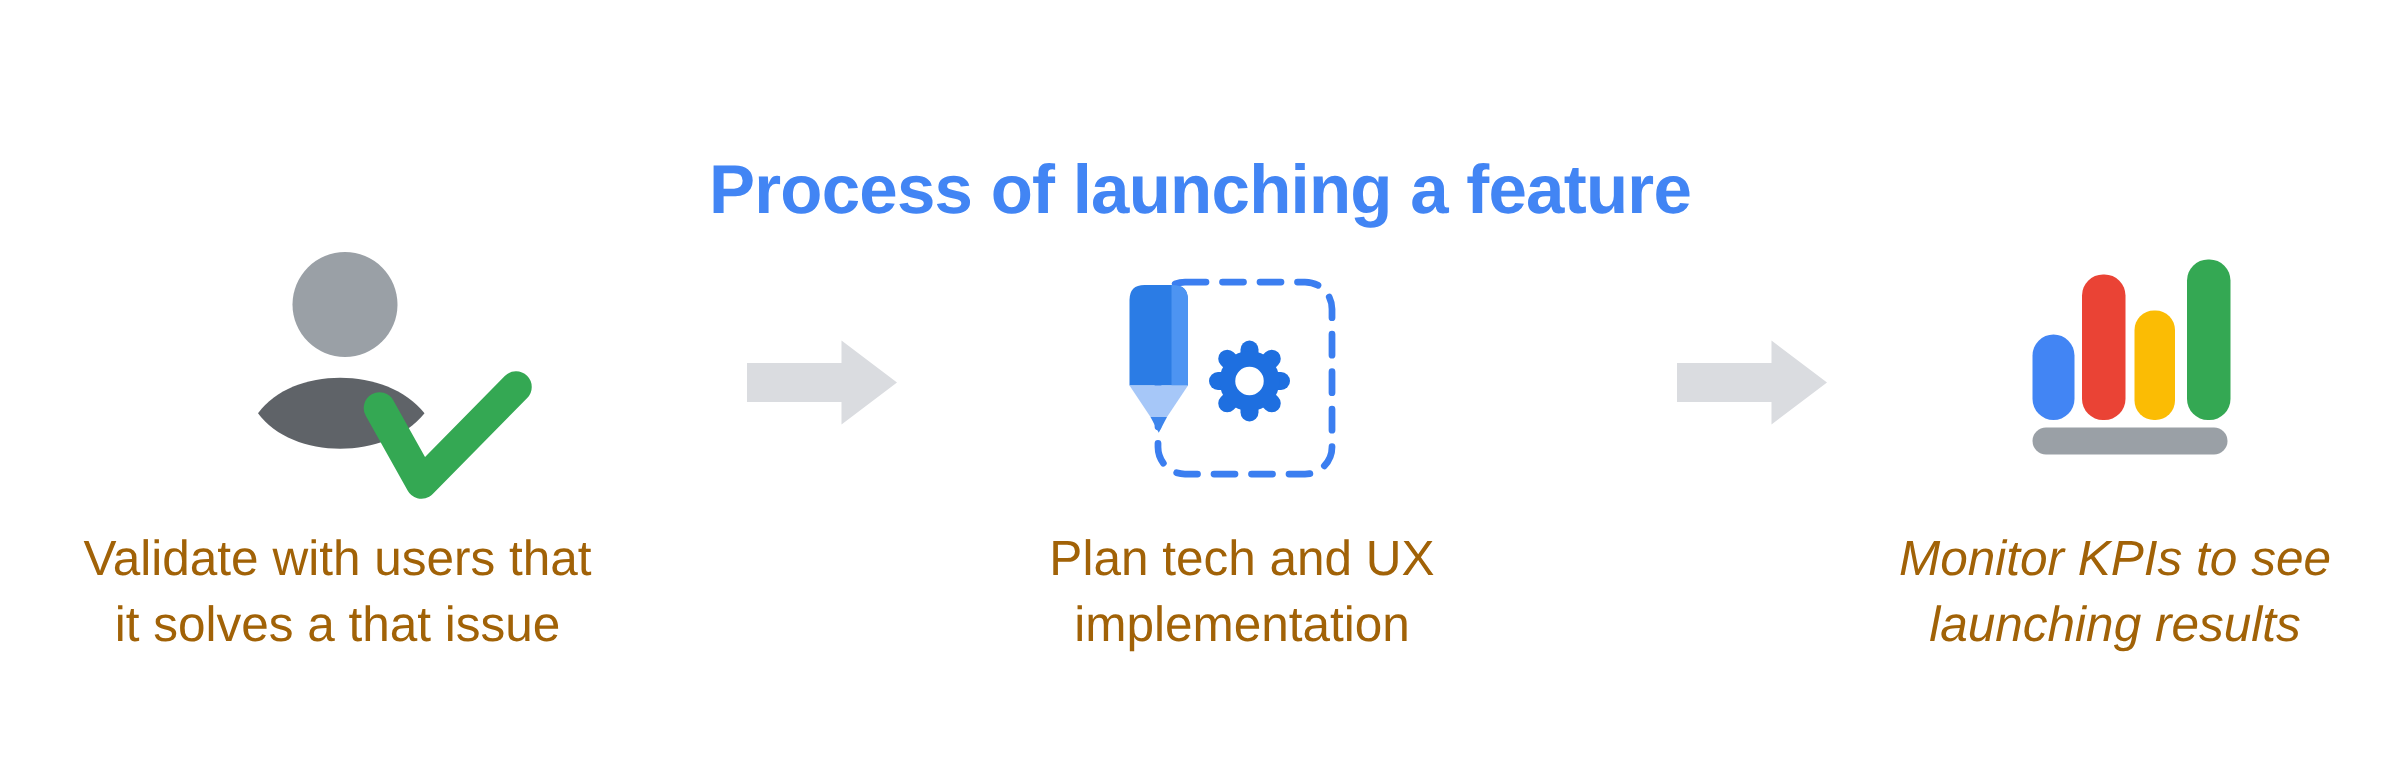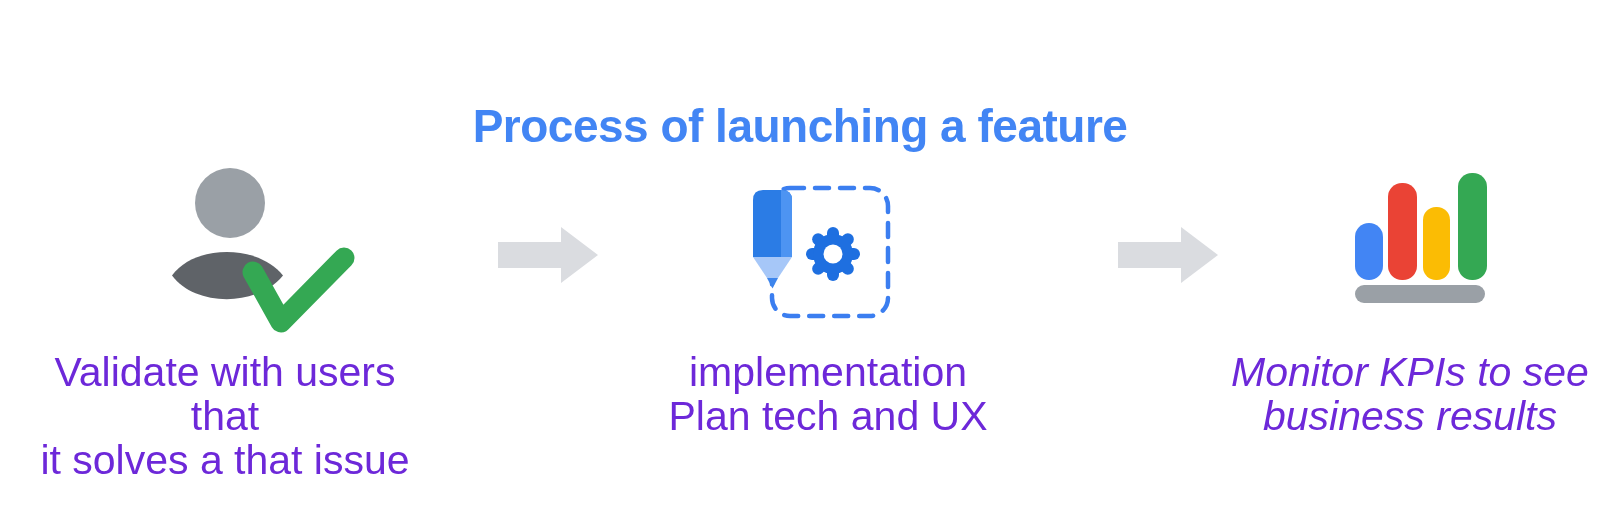--- a/index.html
+++ b/index.html
@@ -34,24 +34,24 @@
   .icon-person   { left: 170px;  top: 162px; width: 186px; height: 175px; }
   .icon-plan     { left: 745px;  top: 170px; width: 150px; height: 152px; }
   .icon-chart    { left: 1350px; top: 168px; width: 150px; height: 140px; }
   .arrow         { position: absolute; width: 100px; height: 56px; }
   .arrow-1       { left: 498px;  top: 227px; }
   .arrow-2       { left: 1118px; top: 227px; }
   .caption {
     position: absolute;
     top: 350px;
     text-align: center;
-    font-size: 41px;
+    font-size: 33px;
     line-height: 44px;
     font-weight: 400;
-    color: #6d28d9;
+    color: #a16207;
   }
   .caption-1 { left: 25px;   width: 400px; }
   .caption-2 { left: 648px;  width: 360px; }
   .caption-3 { left: 1220px; width: 380px; font-style: italic; }
   svg { display: block; overflow: visible; }
 </style>
 </head>
 <body>
 
 <div id="canvas">
@@ -104,21 +104,21 @@
       <rect x="108" y="5" width="29" height="107" rx="14" fill="#34A853"></rect>
       <rect x="5" y="117" width="130" height="18" rx="9" fill="#9AA0A6"></rect>
     </svg>
   </div>
 
   <div class="caption caption-1">
     <div>Validate with users that</div>
     <div>it solves a that issue</div>
   </div>
   <div class="caption caption-2">
+    <div>Plan tech and UX</div>
     <div>implementation</div>
-    <div>Plan tech and UX</div>
   </div>
   <div class="caption caption-3">
     <div>Monitor KPIs to see</div>
-    <div>business results</div>
+    <div>launching results</div>
   </div>
 
 </div>
 
 </body></html>

